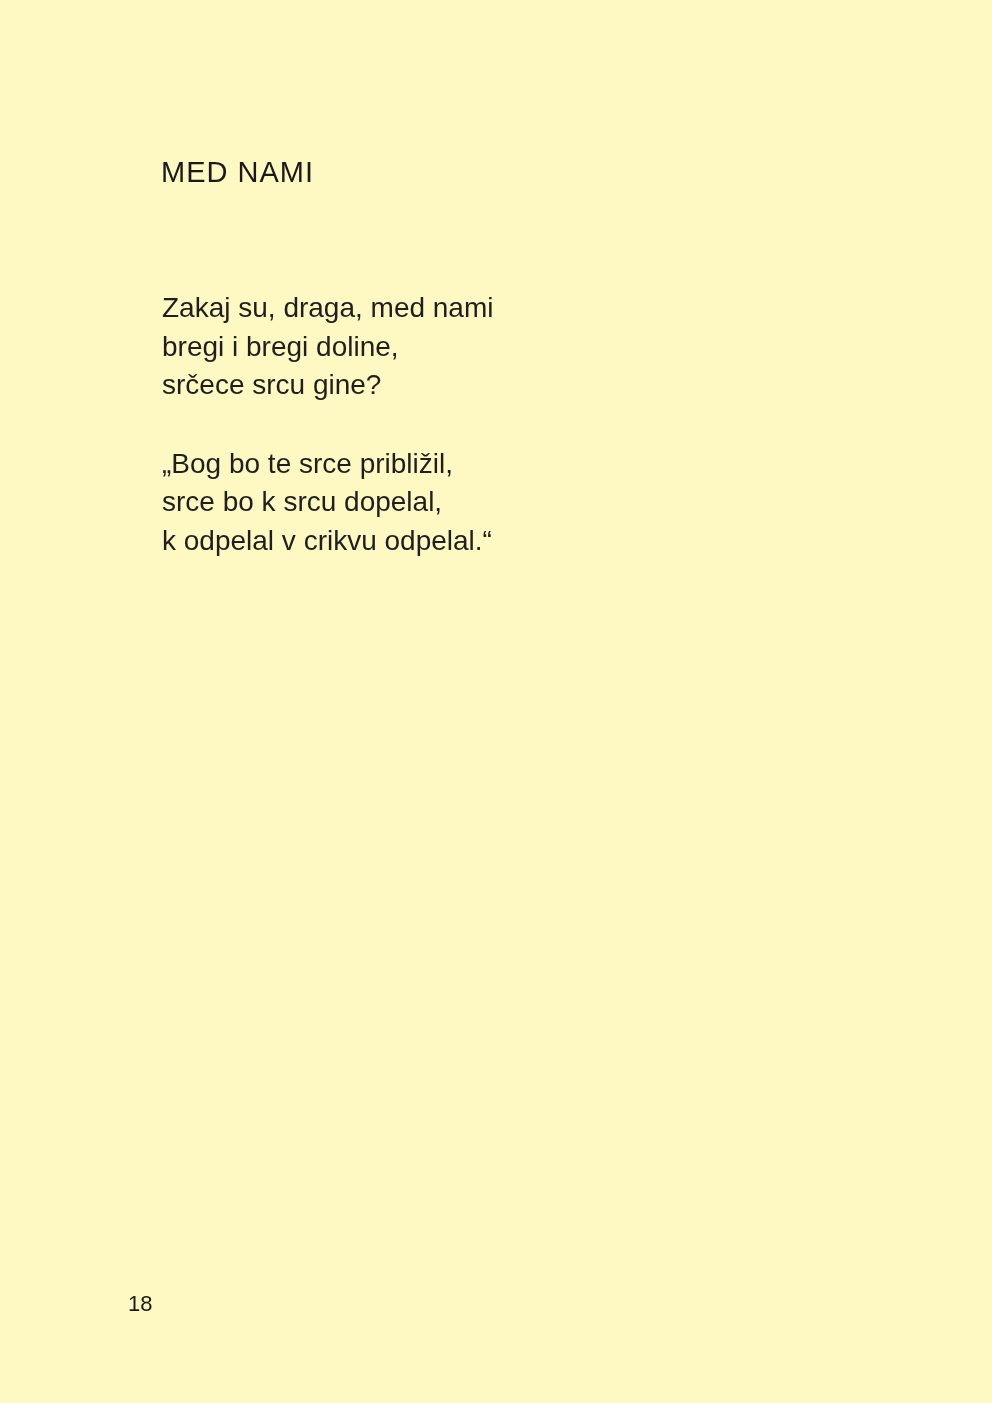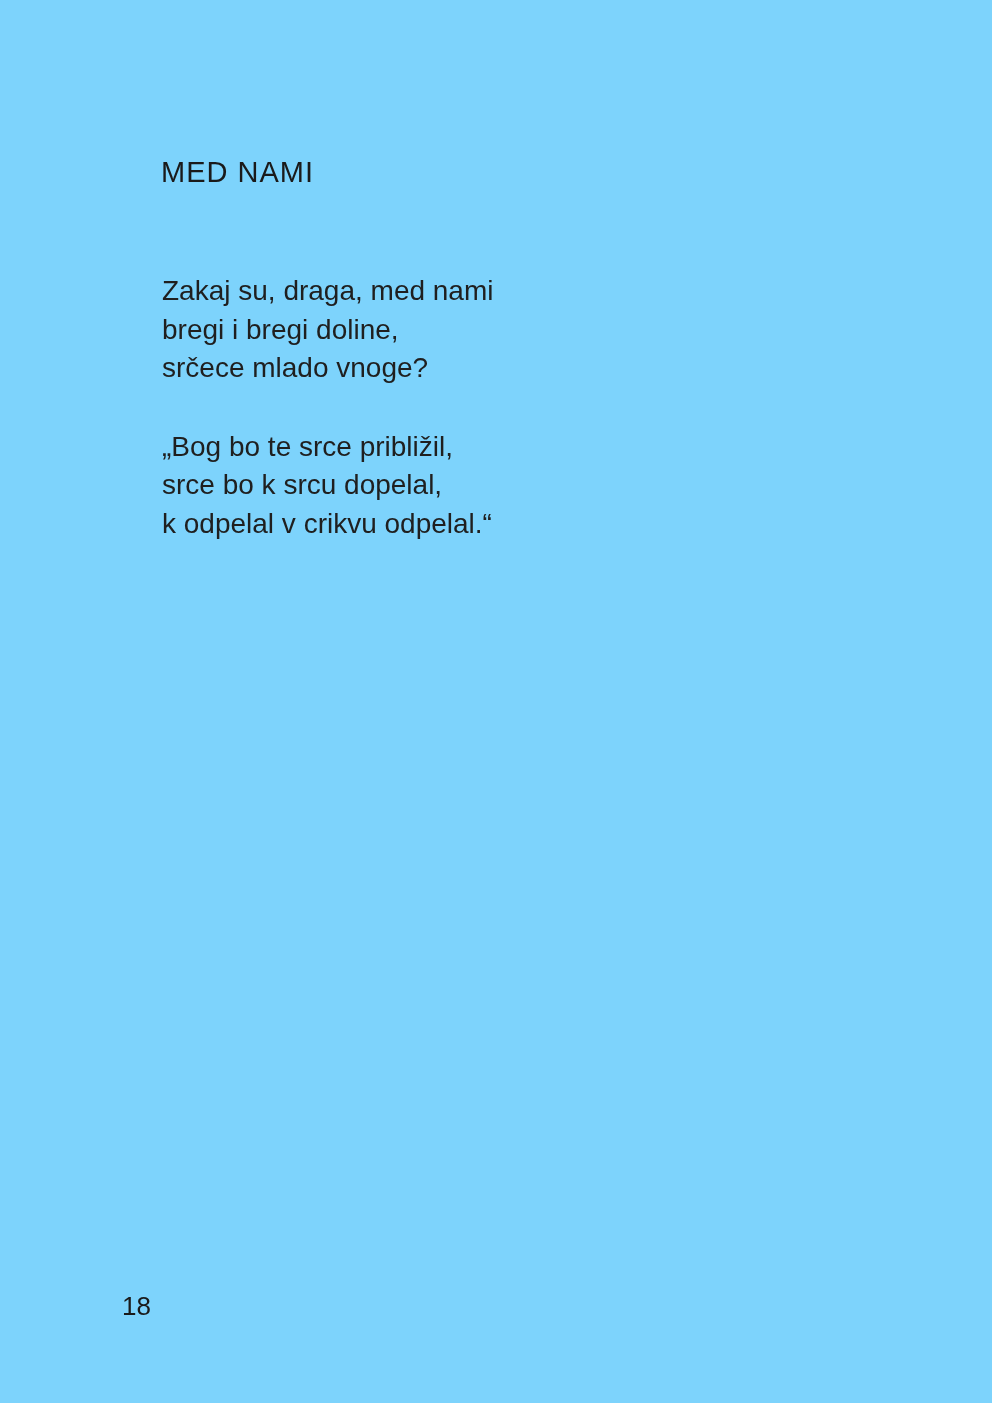--- a/index.html
+++ b/index.html
@@ -11,68 +11,68 @@
     height: 1403px;
     background: #fdfdfd;
     position: relative;
     font-family: "Liberation Sans", sans-serif;
     color: #1c1c1c;
     overflow: hidden;
   }
   .page {
     position: absolute;
     inset: 0;
-    background: #7dd3fc;
+    background: #fef9c3;
     padding-left: 8px;
   }
   .poem-title {
     position: absolute;
     left: 161px;
     top: 156px;
     font-size: 29px;
     font-weight: 400;
     letter-spacing: 1px;
     color: #1a1a1a;
     white-space: pre;
   }
   .poem {
     position: absolute;
     left: 162px;
-    top: 272px;
+    top: 289px;
     font-size: 28px;
     line-height: 38.5px;
     color: #1f1f1f;
   }
   .stanza {
     margin: 0 0 40px 0;
   }
   .poem-line {
     white-space: pre;
   }
   .page-number {
     position: absolute;
-    left: 122px;
+    left: 128px;
     top: 1291px;
-    font-size: 26px;
+    font-size: 22px;
     color: #1a1a1a;
   }
 </style>
 </head>
 <body>
 
 <div class="page">
 
   <div class="poem-title">MED NAMI</div>
 
   <div class="poem">
 
     <div class="stanza">
       <div class="poem-line">Zakaj su, draga, med nami</div>
       <div class="poem-line">bregi i bregi doline,</div>
-      <div class="poem-line">srčece mlado vnoge?</div>
+      <div class="poem-line">srčece srcu gine?</div>
     </div>
 
     <div class="stanza">
       <div class="poem-line">„Bog bo te srce približil,</div>
       <div class="poem-line">srce bo k srcu dopelal,</div>
       <div class="poem-line">k odpelal v crikvu odpelal.“</div>
     </div>
 
   </div>
 

